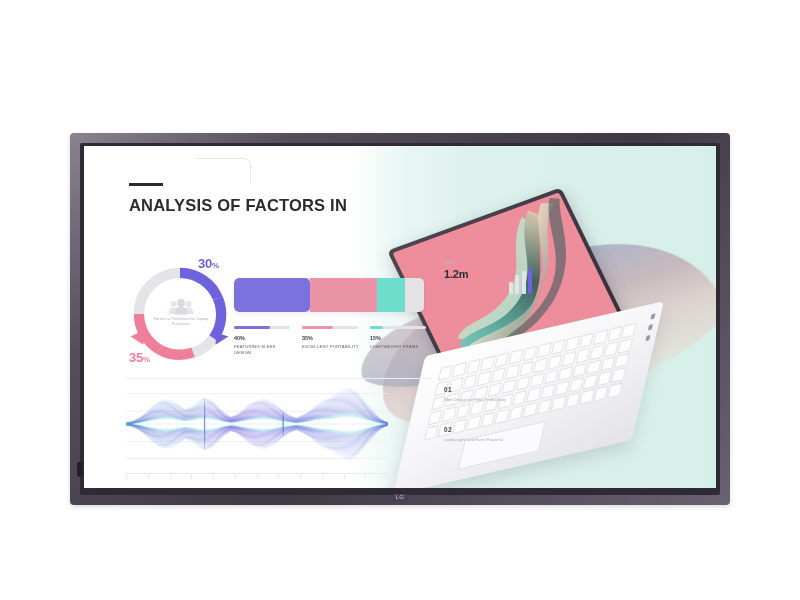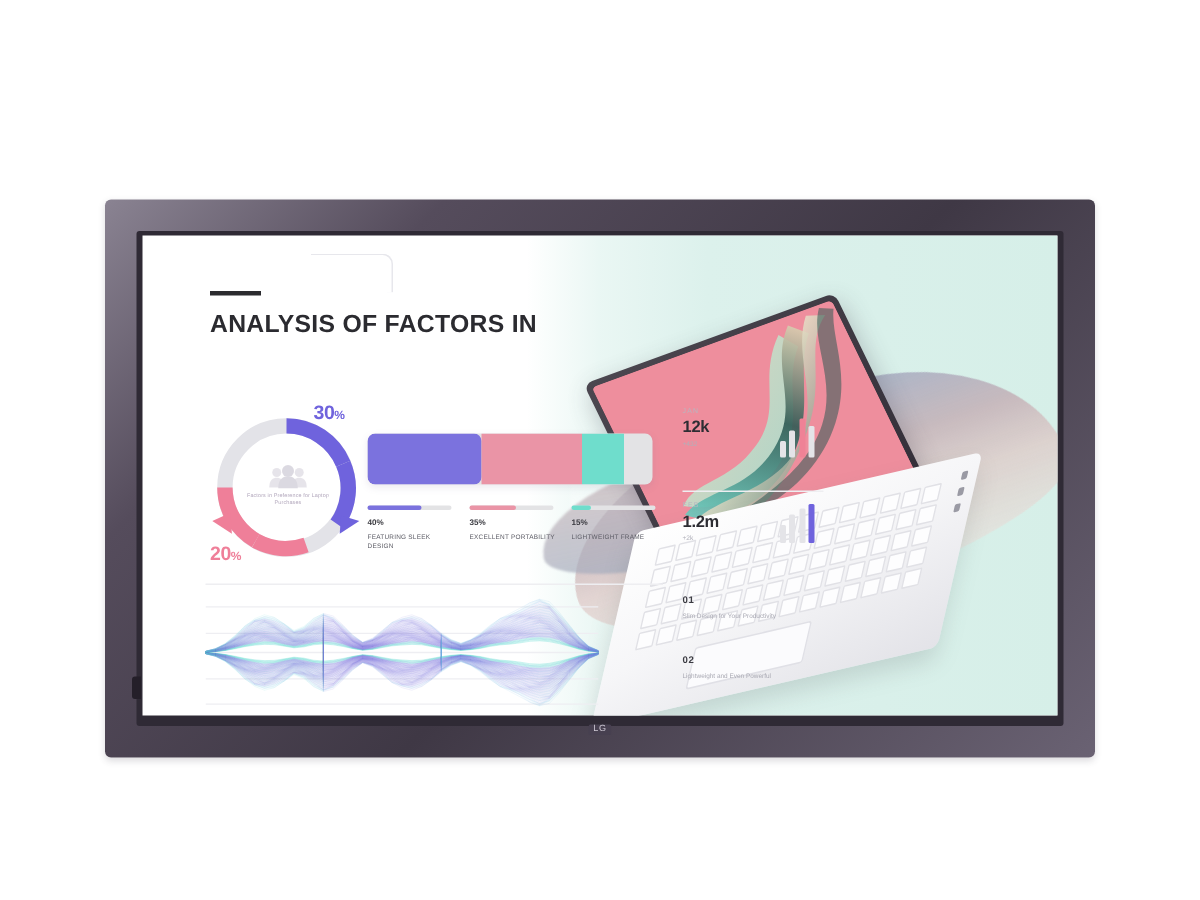--- a/index.html
+++ b/index.html
@@ -11,21 +11,21 @@
   }
   #stage { position: relative; width: 800px; height: 600px; background: #ffffff; }
 
   
   #monitor {
     position: absolute;
     left: 70px; top: 133px;
     width: 660px; height: 372px;
     background: linear-gradient(135deg,#8a8392 0%, #554c5c 22%, #3f3845 55%, #6a6273 100%);
     border-radius: 4px;
-    padding: 21px;
+    padding: 10px;
     box-shadow: 0 2px 5px rgba(60,55,70,.18);
   }
   #monitor-inner {
     position: relative;
     width: 100%; height: 100%;
     background: #2f2a35;
     border-radius: 2px;
     padding: 3px 4px 7px 4px;
   }
   #screen {
@@ -387,21 +387,21 @@
                 <path d="M31,30 C31,20 36,17 41,17 C46,17 51,20 51,30 Z" fill="#cfcbd6"></path>
                 <circle cx="26" cy="8" r="8" fill="#b9b4c4"></circle>
                 <path d="M13,31 C13,19 19,15 26,15 C33,15 39,19 39,31 Z" fill="#b9b4c4"></path>
               </svg>
               <div id="donut-caption">Factors in Preference for Laptop Purchases</div>
             </div>
             <div id="donut-val-top" class="donut-val">
               <span>30</span><span class="pct">%</span>
             </div>
             <div id="donut-val-bot" class="donut-val">
-              <span>20</span><span class="pct">%</span>
+              <span>35</span><span class="pct">%</span>
             </div>
           </div>
 
           <div id="leader"></div>
 
           <div id="bar">
               <div class="bar-seg s0" style="width: 40%; background: rgb(123, 114, 222);"></div>
               <div class="bar-seg" style="width: 35%; background: rgb(234, 148, 166);"></div>
               <div class="bar-seg" style="width: 15%; background: rgb(111, 221, 204);"></div>
             </div>
@@ -424,31 +424,20 @@
               <div class="leg">
                 <div class="leg-track">
                   <div class="leg-fill" style="width:24%;background:#6fddcc"></div>
                 </div>
                 <div class="leg-pct">15%</div>
                 <div class="leg-label">LIGHTWEIGHT FRAME</div>
               </div>
             </div>
 
           <div id="stats">
-              <div class="stat">
-                <div class="stat-month">JAN</div>
-                <div class="stat-value">12k</div>
-                <div class="stat-delta">+432</div>
-                <div class="spark">
-                  <div class="spark-bar" style="height:43.47826086956522%"></div>
-                  <div class="spark-bar" style="height:67.3913043478261%"></div>
-                  <div class="spark-bar hl-pink" style="height:100%"></div>
-                  <div class="spark-bar" style="height:80.43478260869566%"></div>
-                </div>
-              </div>
               <div class="stat">
                 <div class="stat-month">FEB</div>
                 <div class="stat-value">1.2m</div>
                 <div class="stat-delta">+2k</div>
                 <div class="spark">
                   <div class="spark-bar" style="height:47.91666666666667%"></div>
                   <div class="spark-bar" style="height:72.91666666666666%"></div>
                   <div class="spark-bar" style="height:87.5%"></div>
                   <div class="spark-bar hl-purple" style="height:100%"></div>
                 </div>

